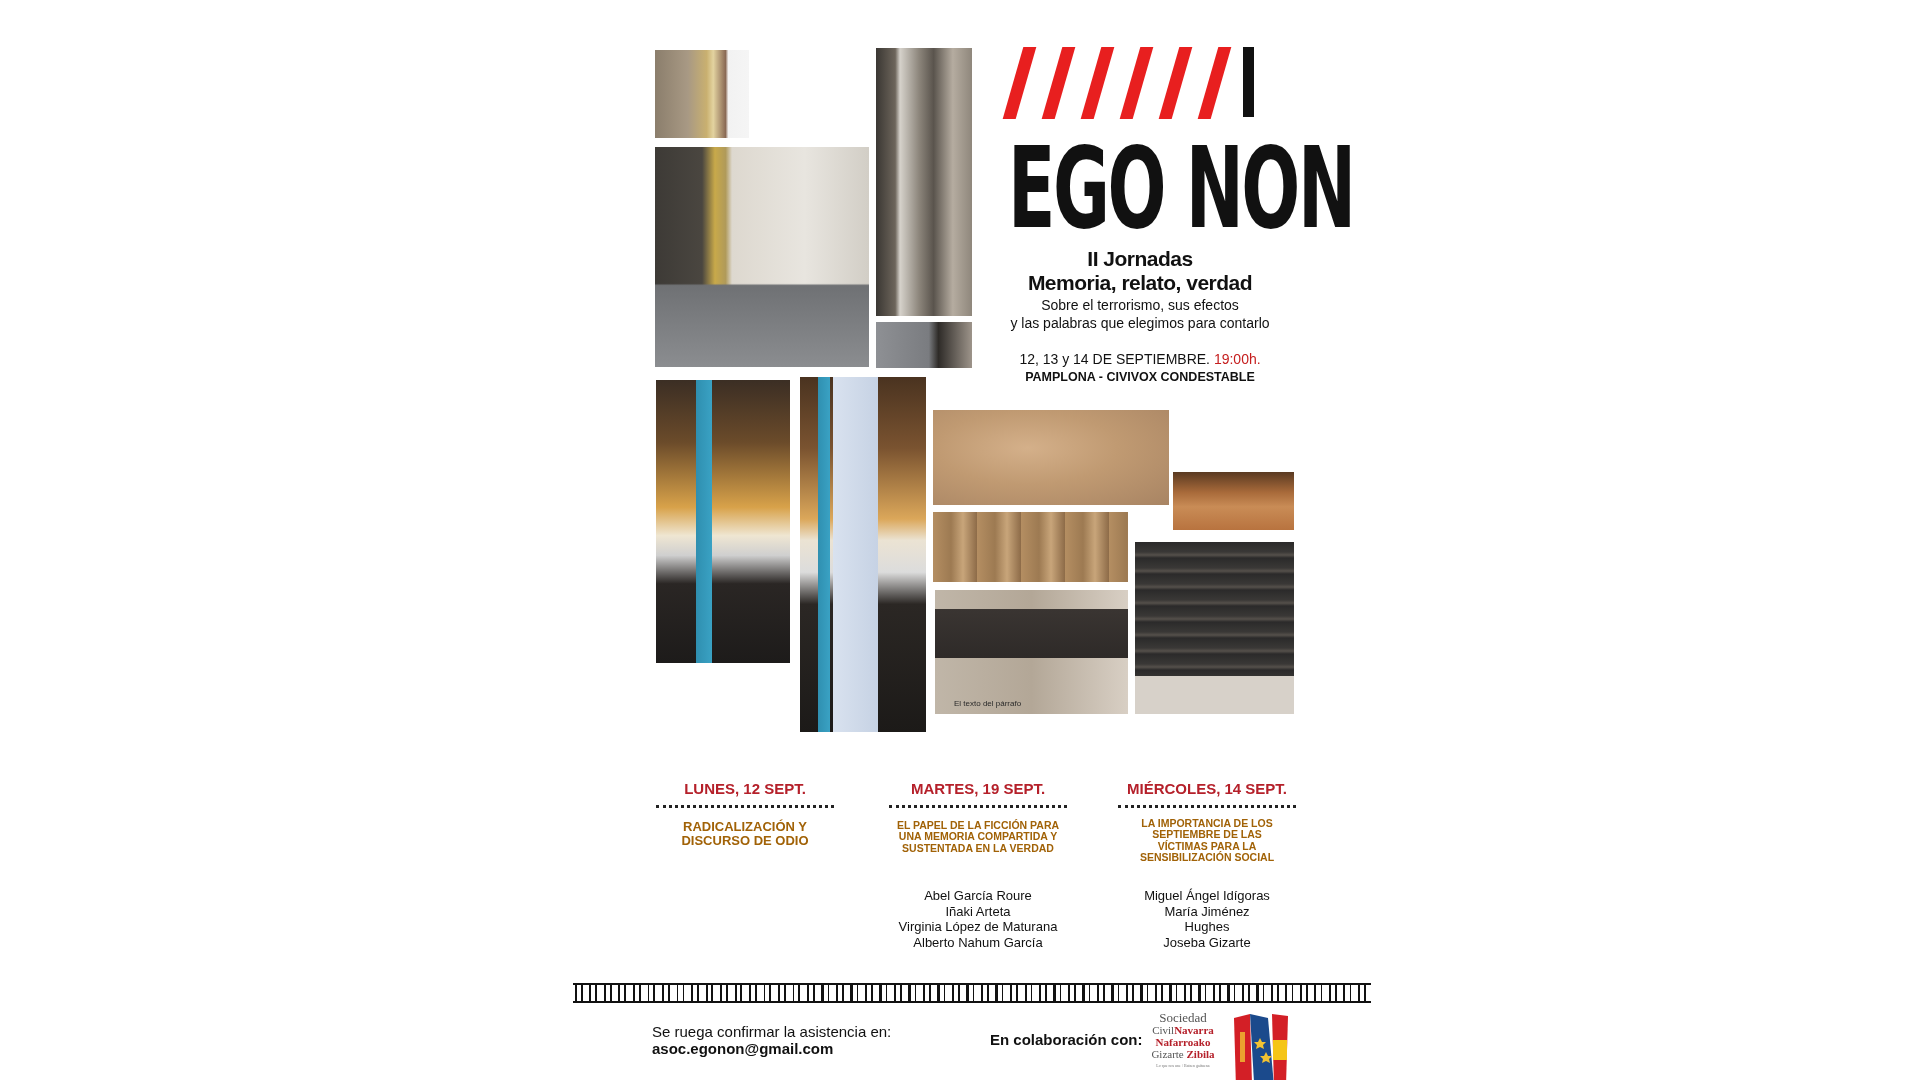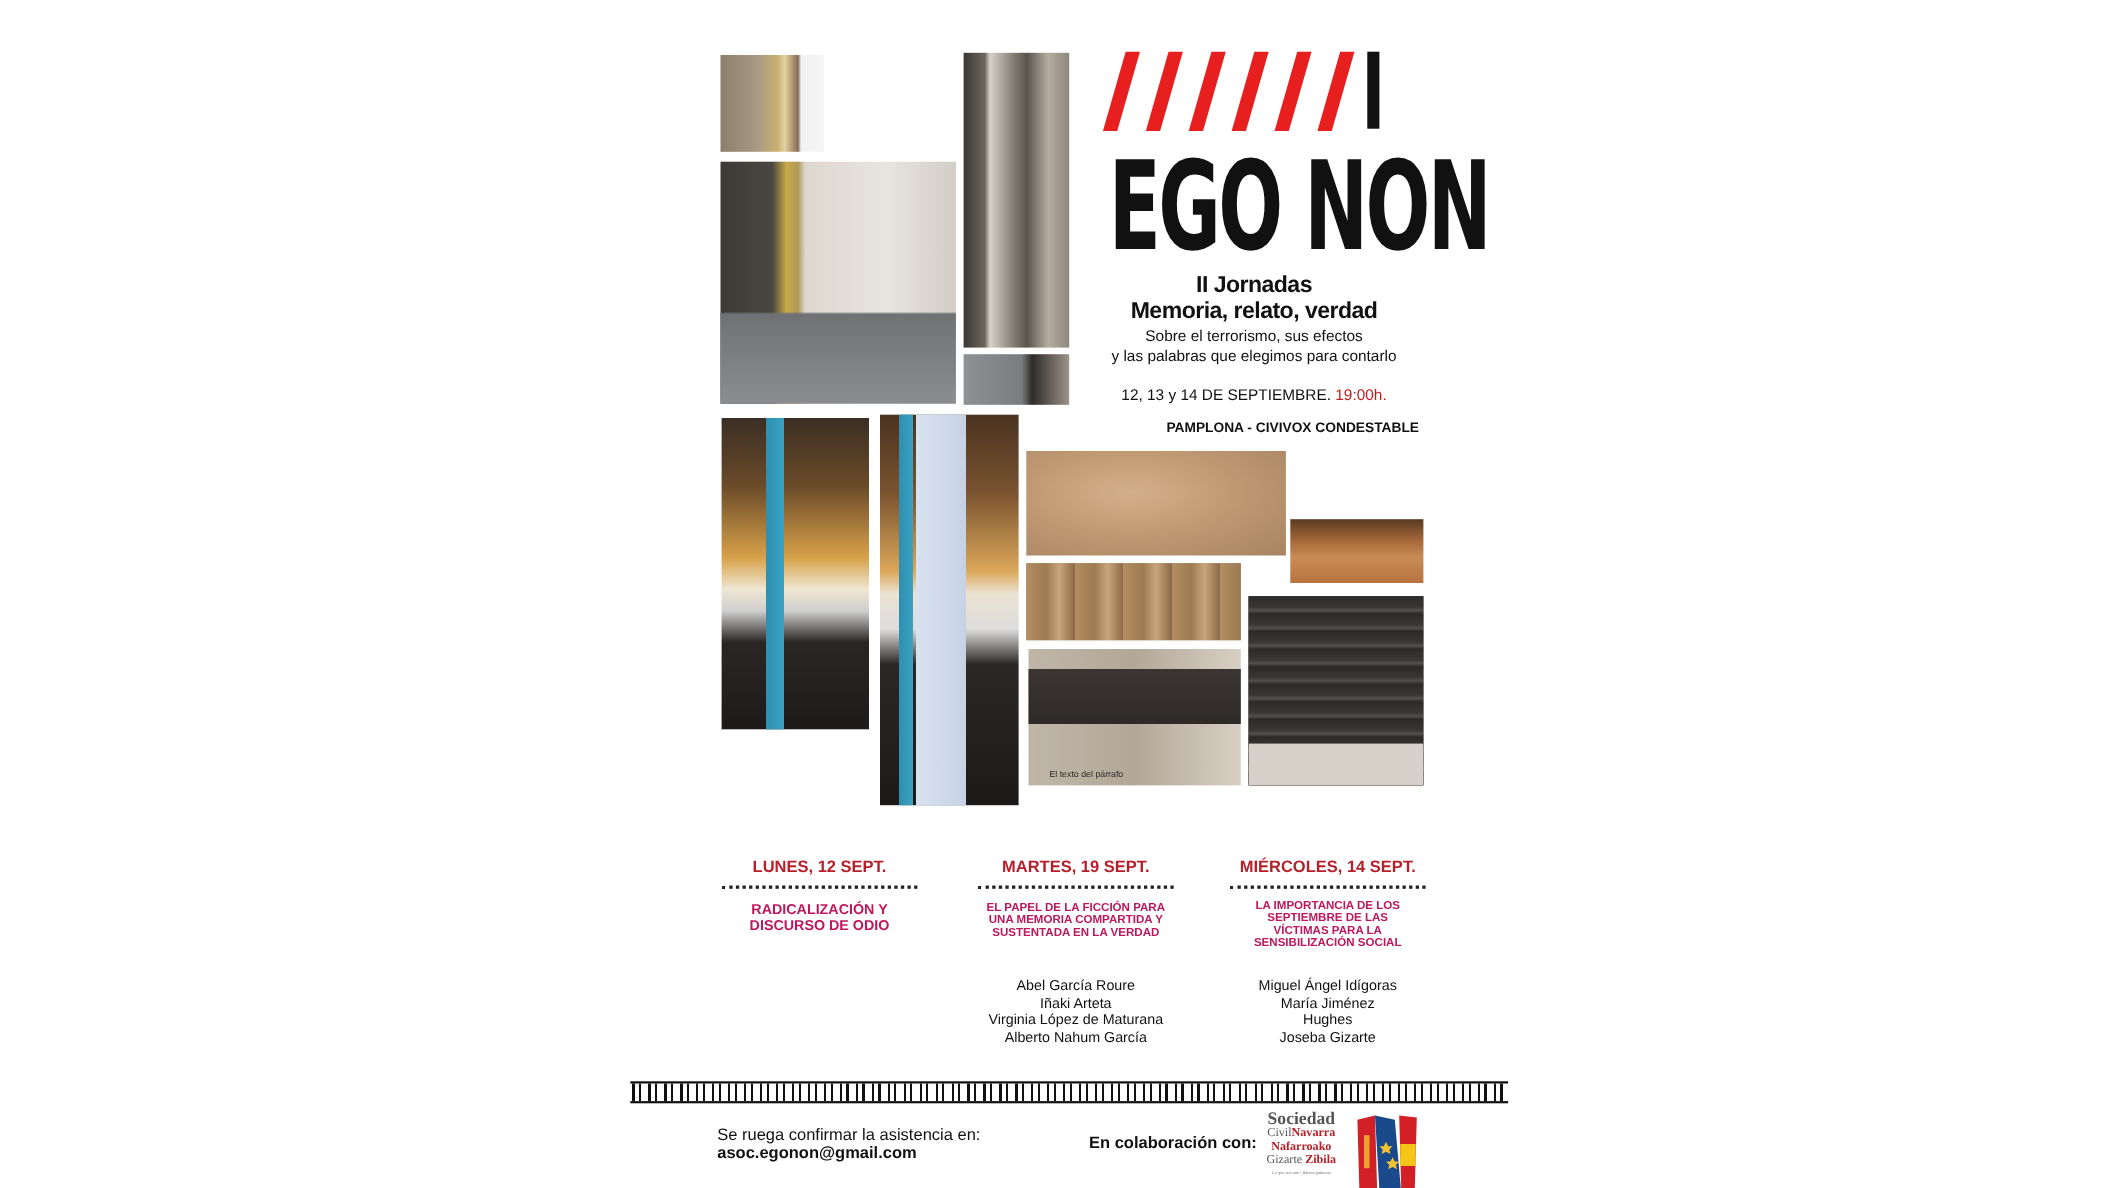--- a/index.html
+++ b/index.html
@@ -36,39 +36,39 @@
   .bar-i { position:absolute; width:11px; height:70px; background:#111; }
   .ego-non { position:absolute; left:1008px; top:132px; font-family:"DejaVu Sans", sans-serif; font-weight:bold; font-size:112px; letter-spacing:-4px; color:#111; transform:scaleX(0.62); transform-origin:left top; line-height:1; white-space:nowrap; }
 
   .center-text { text-align:center; position:absolute; left:990px; width:300px; }
   .t-jornadas { top:247px; font-size:21px; font-weight:bold; letter-spacing:-0.5px; }
   .t-memoria { top:271px; font-size:21px; font-weight:bold; letter-spacing:-0.5px; }
   .t-sub1 { top:297px; font-size:14px; }
   .t-sub2 { top:315px; font-size:14px; }
   .t-dates { top:351px; font-size:14px; font-weight:normal; }
   .t-dates .red { color:#c51d1d; }
-  .t-place { top:382px; font-size:12.5px; font-weight:bold;text-align:right; }
+  .t-place { top:370px; font-size:12.5px; font-weight:bold; }
 
   
   .day-col { position:absolute; top:780px; width:180px; text-align:center; }
   .day-title { font-size:15px; font-weight:bold; color:#b5202a; letter-spacing:0; }
   .day-sep { margin:8px auto 0; width:178px; border-top:3px dotted #222; height:0; }
-  .day-topic { margin-top:12px; font-weight:bold; color:#be185d; line-height:1.08; }
+  .day-topic { margin-top:12px; font-weight:bold; color:#a16207; line-height:1.08; }
   .day-people { position:absolute; top:102px; left:0; right:0; font-size:13px; line-height:15.5px; color:#111; }
   .day-people div { white-space:nowrap; }
 
   
   .meander { position:absolute; left:573px; top:983px; width:798px; height:16px; border-top:2px solid #111; border-bottom:2px solid #111; background:
     repeating-linear-gradient(90deg, #fff 0px, #fff 2px, #111 2px, #111 4px, #fff 4px, #fff 8px, #111 8px, #111 10px, #fff 10px, #fff 14.5px); }
 
   .footer-left { position:absolute; left:652px; top:1023px; font-size:15px; line-height:17px; }
   .footer-left .email { font-weight:bold; }
   .footer-mid { position:absolute; left:990px; top:1031px; font-size:15px; font-weight:bold; }
   .scn-logo { position:absolute; left:1143px; top:1012px; width:80px; text-align:center; font-family:"Liberation Serif", serif; line-height:12px; }
-  .scn-logo .l1 { font-size:16px; color:#555;font-weight:bold; }
+  .scn-logo .l1 { font-size:13px; color:#555; }
   .scn-logo .l2 { font-size:11px; color:#555; }
   .scn-logo .l2 b { color:#b5202a; }
   .scn-logo .l3 { font-size:11px; color:#b5202a; font-weight:bold; }
   .scn-logo .l4 { font-size:11px; color:#555; }
   .scn-logo .l4 b { color:#b5202a; }
   .scn-logo .tag { font-size:4px; color:#777; }
   .scn-wreath { margin:2px auto 0; width:62px; height:18px; border-bottom:4px solid #b5202a; border-radius:0 0 50% 50%; }
   .flag-n { position:absolute; left:1228px; top:1012px; width:66px; height:78px; }
 </style>
 </head>

